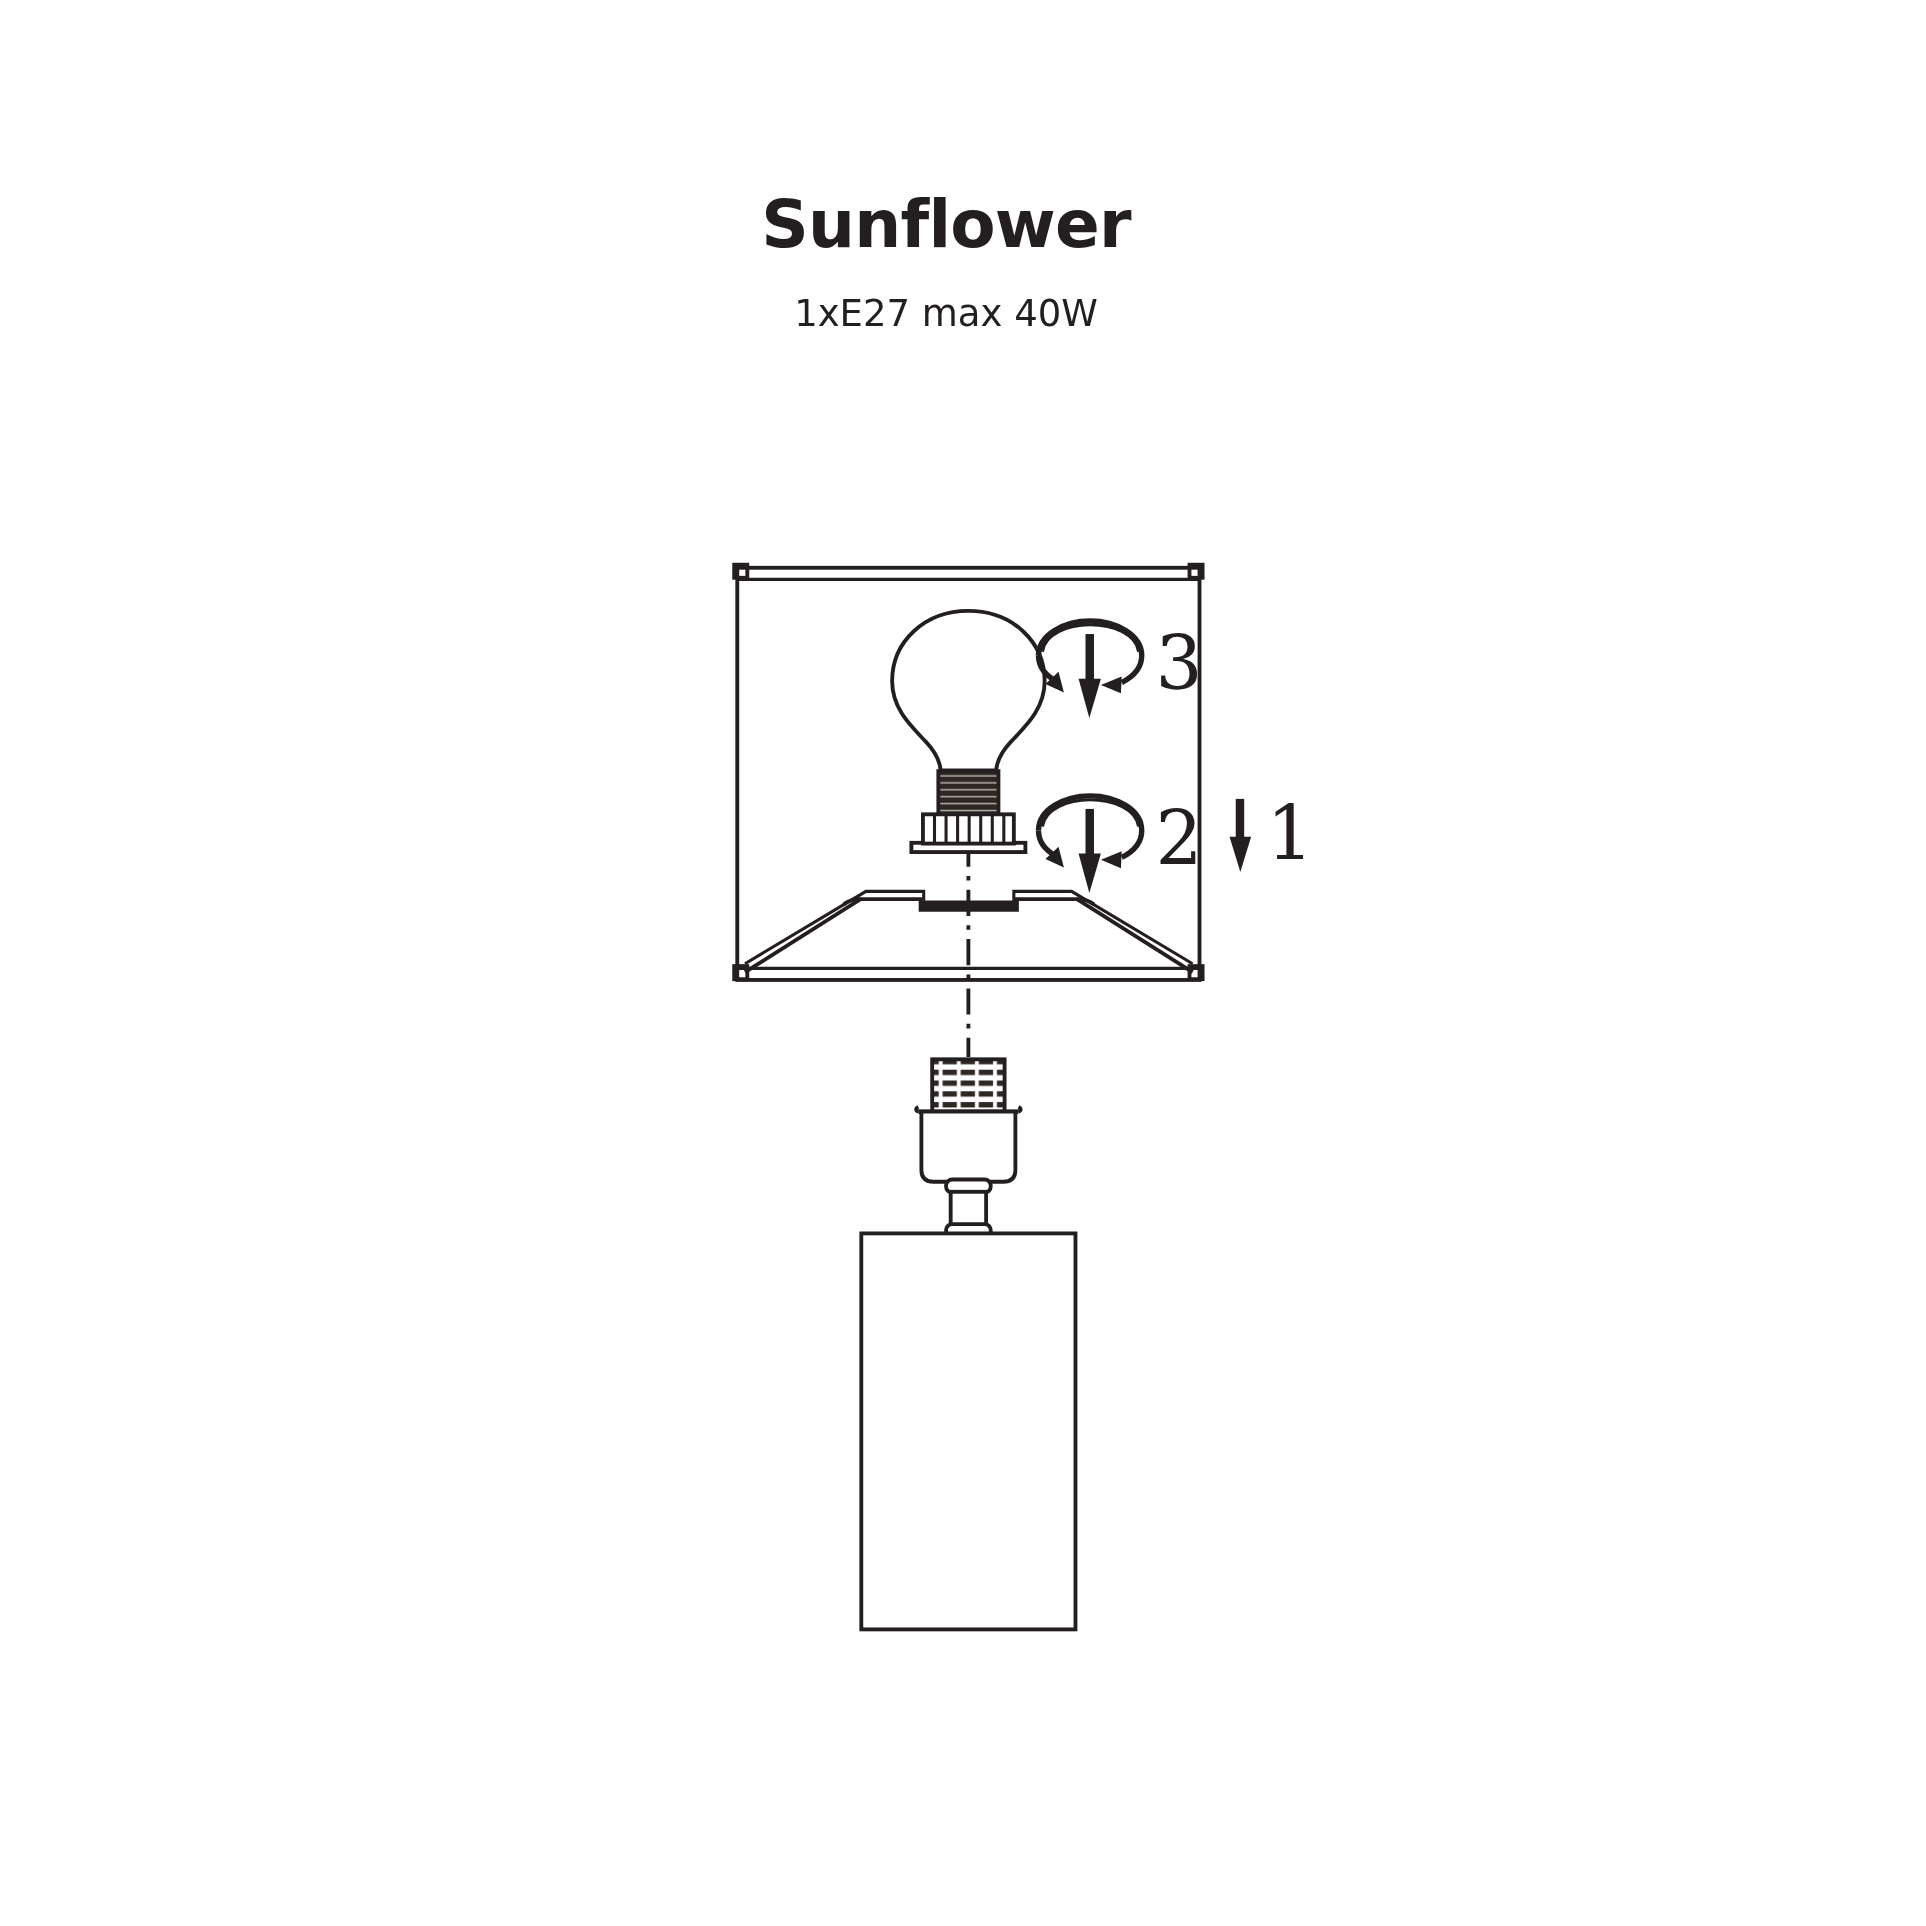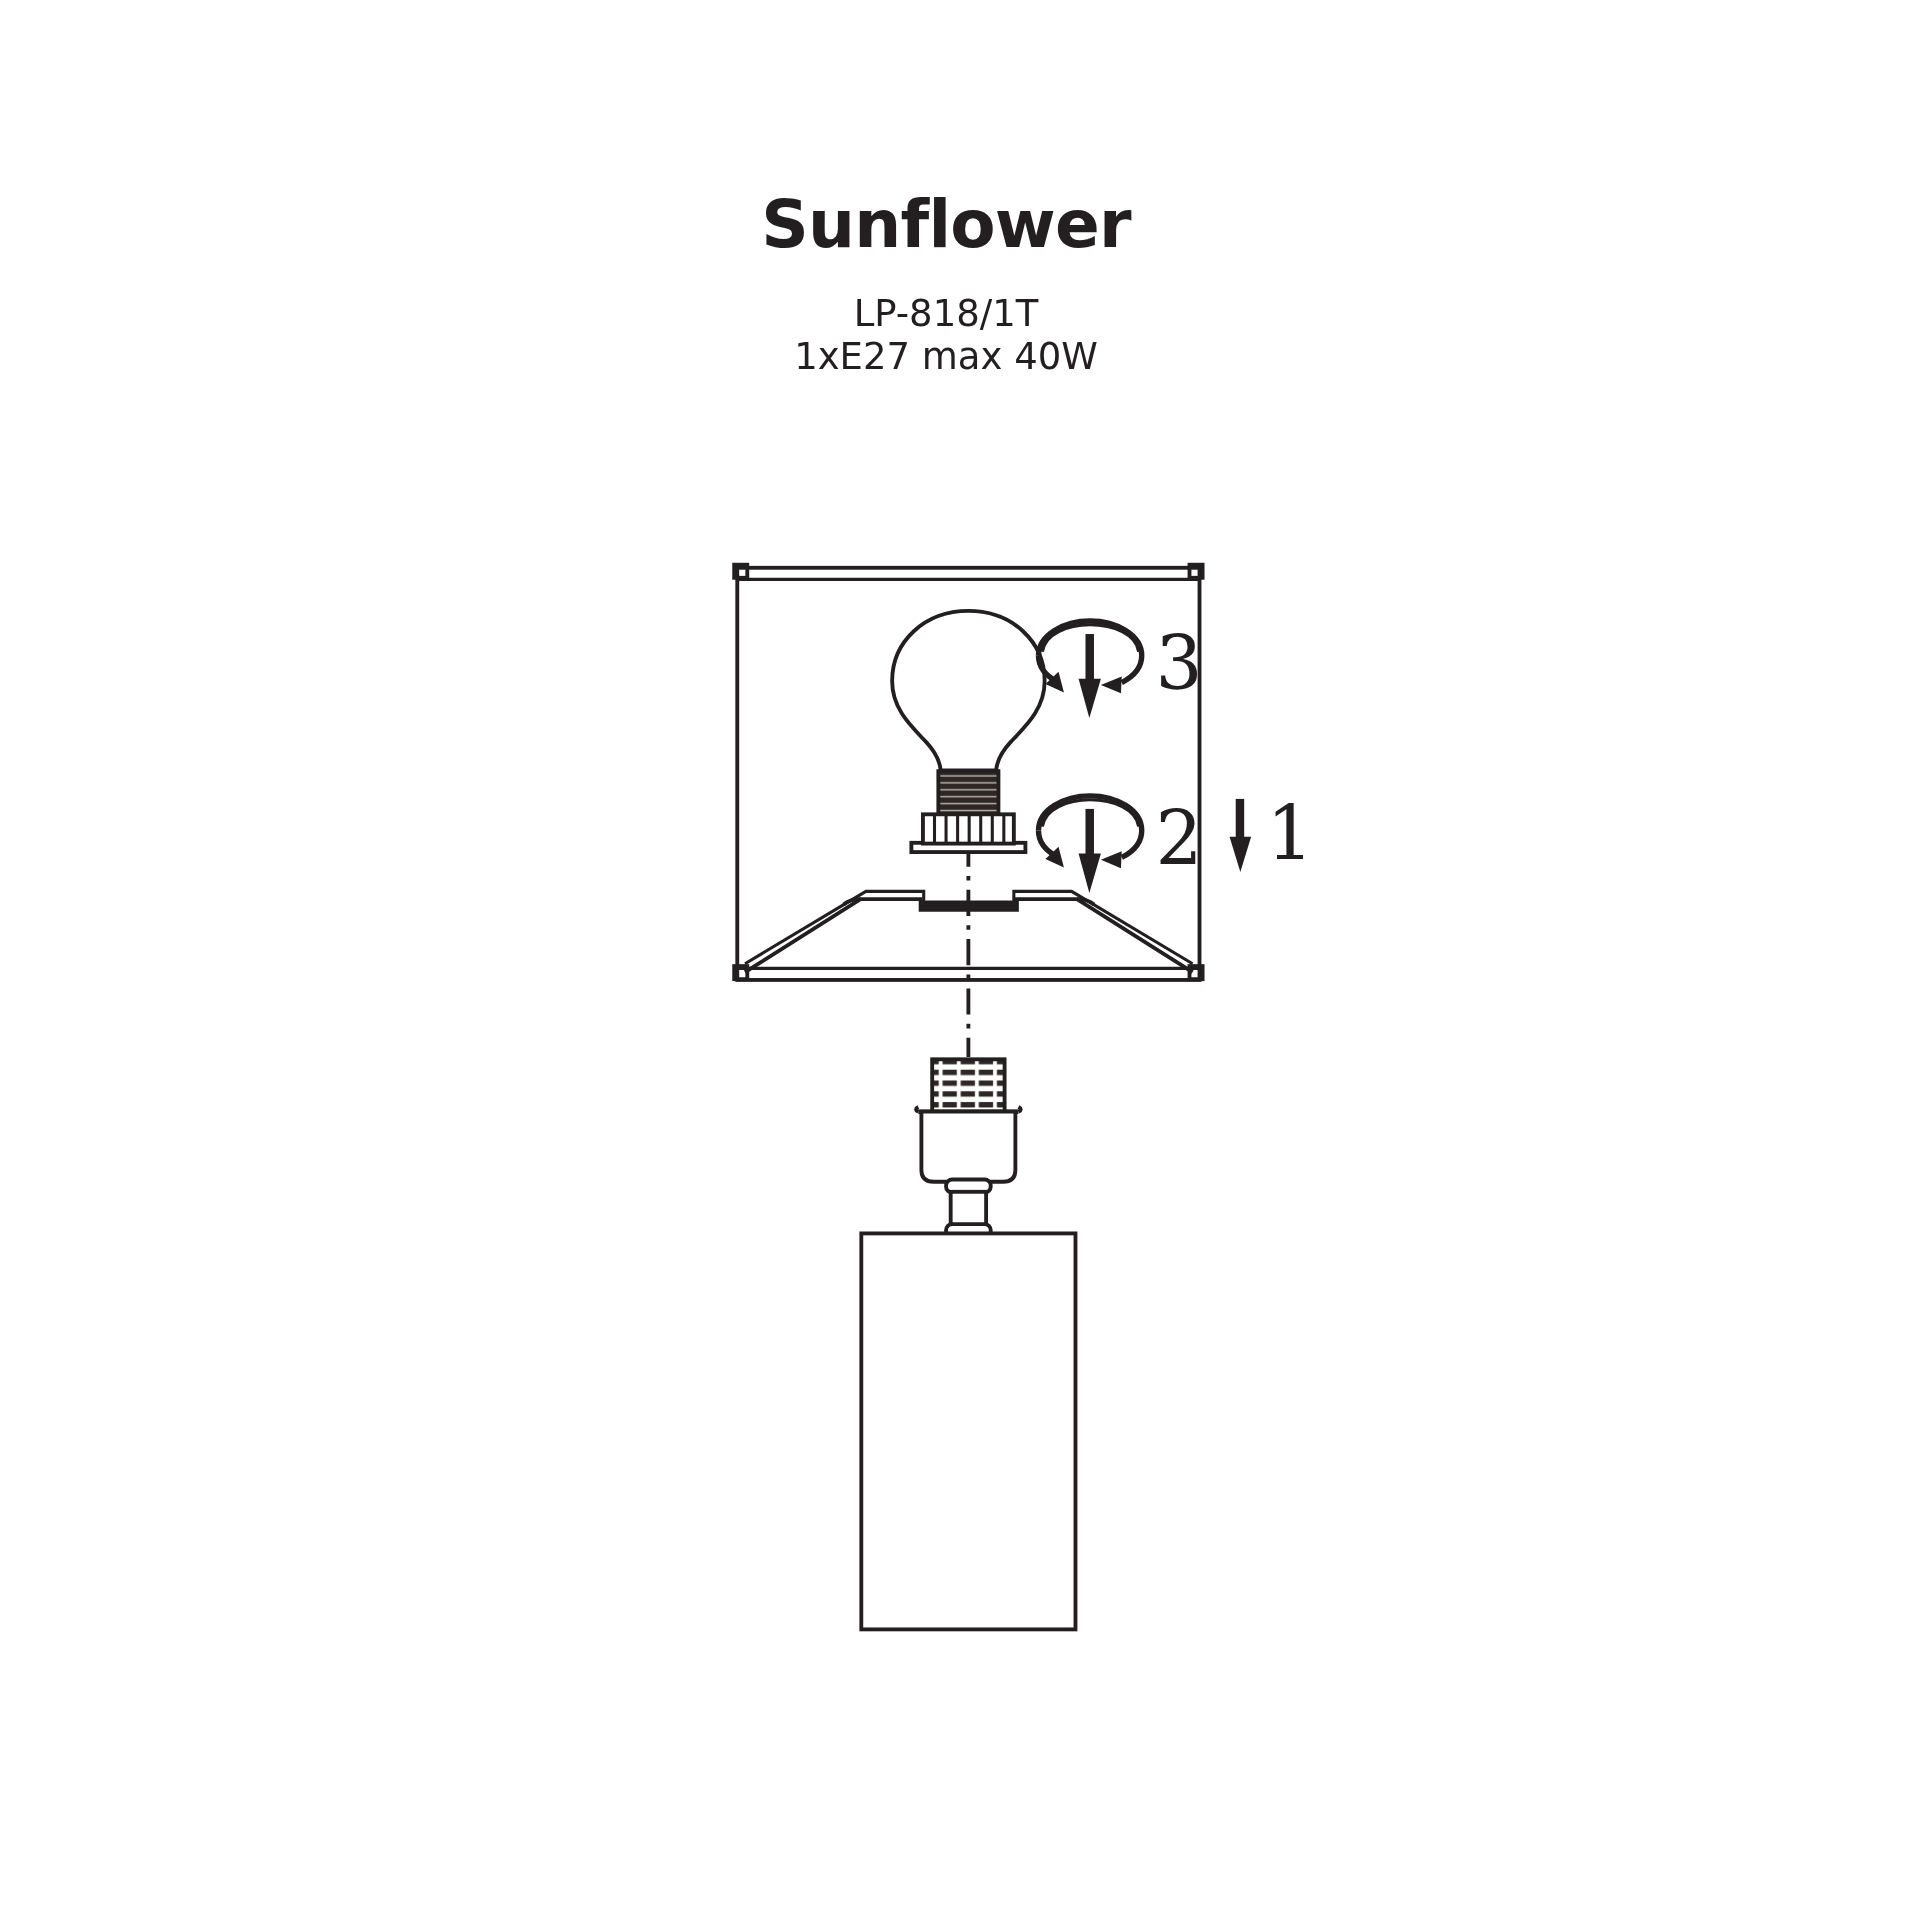--- a/index.html
+++ b/index.html
@@ -74,21 +74,20 @@
   }
 </style>
 </head>
 <body>
 
 <div id="sheet">
 
   <div id="header">
     <div id="product-title">Sunflower</div>
     <div id="spec-lines">
-      <div class="spec-line">LP-818/1T</div>
       <div class="spec-line">1xE27 max 40W</div>
     </div>
   </div>
 
   <div id="drawing">
     <svg viewBox="0 0 2500 2500" xmlns="http://www.w3.org/2000/svg">
 
       <defs>
 
         <pattern id="bulbThread" patternUnits="userSpaceOnUse" width="10" height="9">

